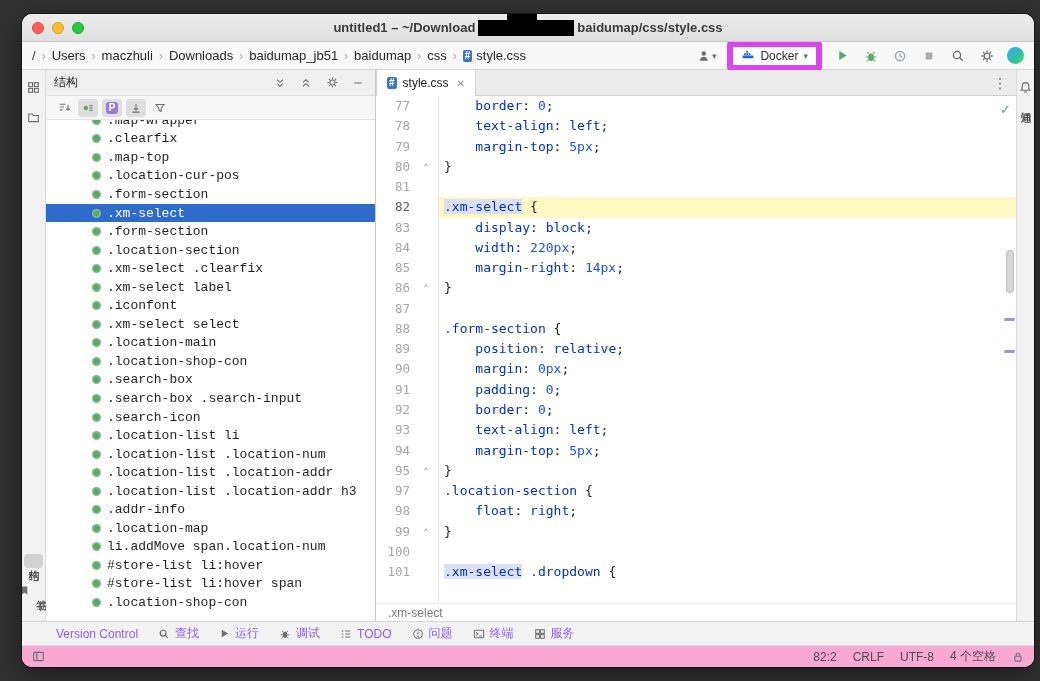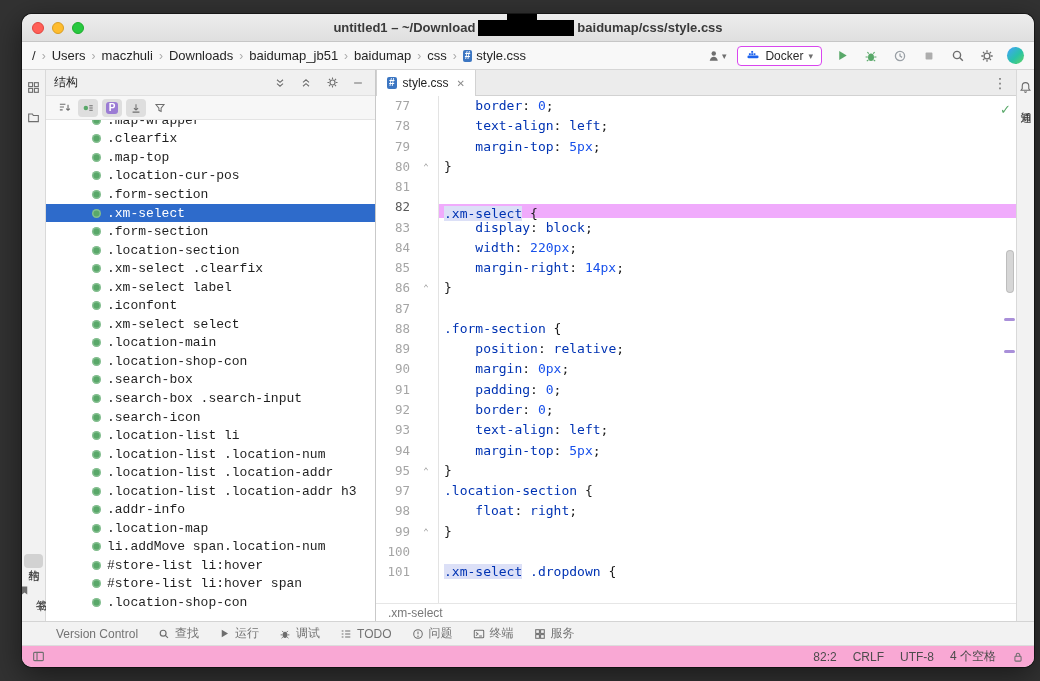--- a/index.html
+++ b/index.html
@@ -24,21 +24,21 @@
   .navbar { height:28px; flex:0 0 28px; background:#F8F8F8; border-bottom:1px solid #D6D6D6;
             display:flex; align-items:center; padding:0 10px; font-size:13px; color:#262626; }
   .crumbs { display:flex; align-items:center; white-space:nowrap; }
   .crumb { display:flex; align-items:center; gap:4px; cursor:default; }
   .crumb-sep { color:#ABABAB; margin:0 6px; font-size:12px; }
   .css-badge { display:inline-block; font-size:10px; font-weight:700; color:#fff; background:#3C76C2; border-radius:2px;
                padding:0 2px; line-height:12px; }
   .nav-right { margin-left:auto; display:flex; align-items:center; gap:11px; color:#6E6E6E; }
   .icon-btn { display:inline-flex; align-items:center; justify-content:center; width:18px; height:18px; color:#6E6E6E; }
   .icon-btn svg { display:block; }
-  .docker-btn { display:flex; align-items:center; gap:5px; background:#FFF; border:1px solid #d946ef; border-radius:4px;
+  .docker-btn { display:flex; align-items:center; gap:5px; background:#FFF; border:6px solid #d946ef; border-radius:4px;
                 padding:2px 8px; font-size:12px; color:#2B2B2B; }
   .drop-arrow { font-size:9px; color:#6E6E6E; }
   .avatar { width:17px; height:17px; border-radius:50%; background:linear-gradient(135deg,#3FA7F0 10%,#29C2A8 55%,#5BD36A 95%); }
 
   
   .main { flex:1; display:flex; min-height:0; }
 
   .leftstrip { width:24px; flex:0 0 24px; background:#F2F2F2; border-right:1px solid #D9D9D9;
                display:flex; flex-direction:column; align-items:center; padding:8px 0; }
   .leftstrip .top-icons { display:flex; flex-direction:column; gap:12px; color:#6E6E6E; }
@@ -73,21 +73,21 @@
          display:flex; align-items:center; gap:6px; padding:0 10px; font-size:12px; color:#222; }
   .tab-close { color:#8A8A8A; font-size:10px; margin-left:2px; }
   .tab-more { margin-left:auto; align-self:center; padding-right:9px; color:#6E6E6E; font-size:14px; }
 
   .editor { flex:1; position:relative; font-family:"DejaVu Sans Mono",monospace; font-size:13px; overflow:hidden; background:#FFF; }
   .gutter-sep { position:absolute; left:62px; top:0; bottom:0; width:1px; background:#E3E3E3; }
   .row { height:20.28px; line-height:20.28px; display:flex; white-space:pre; }
   .ln { width:38px; flex:0 0 38px; text-align:right; padding-right:4px; color:#A5A5A5; font-size:12.5px; }
   .fold { width:24px; flex:0 0 24px; text-align:center; color:#8F8F8F; font-size:9px; }
   .code { flex:1; padding-left:6px; }
-  .row.caret .code { background:#f0abfc;margin-top:7px; }
+  .row.caret .code { background:#fef9c3; }
   .row.caret .ln { color:#5A5A5A; }
   .tok-prop { color:#0033B3; }
   .tok-kw   { color:#0033B3; }
   .tok-sel  { color:#0033B3; }
   .tok-num  { color:#1750EB; }
   .tok-pun  { color:#1A1A1A; }
   .tok-selhl{ color:#0033B3; background:#DCE0F7; }
   .vthumb { position:absolute; right:2px; top:154px; width:8px; height:43px; border-radius:4px;
             background:rgba(120,120,120,.30); border:1px solid rgba(110,110,110,.25); }
   .stripe-mark { position:absolute; right:1px; width:11px; height:3px; border-radius:1.5px; background:#A98FD9; }
@@ -97,21 +97,21 @@
 
   .editor-breadcrumb { height:18px; flex:0 0 18px; border-top:1px solid #E6E6E6; background:#fff;
                        display:flex; align-items:center; padding-left:12px; font-size:12px; color:#787878; }
 
   .rightstrip { width:18px; flex:0 0 18px; background:#F2F2F2; border-left:1px solid #D9D9D9;
                 display:flex; flex-direction:column; align-items:center; padding-top:8px; }
   .rightstrip .vtab { margin-top:2px; padding:5px 1px; }
 
   
   .bottombar { height:24px; flex:0 0 24px; background:#F2F2F2; border-top:1px solid #D4D4D4;
-               display:flex; align-items:center; gap:20px; padding:0 10px 0 34px; font-size:12px; color:#737373; }
+               display:flex; align-items:center; gap:20px; padding:0 10px 0 34px; font-size:12px; color:#8b5cf6; }
   .bb-item { display:flex; align-items:center; gap:5px; }
   .bb-item .ic { color:#6E6E6E; display:inline-flex; }
   .statusbar { height:22px; flex:0 0 22px; background:#f9a8d4; border-top:1px solid #DCDCDC;
                display:flex; align-items:center; padding:0 10px; font-size:12px; color:#4C4C4C; }
   .statusbar .sright { margin-left:auto; display:flex; align-items:center; gap:16px; }
   .statusbar .ic { color:#6E6E6E; display:inline-flex; }
   svg { display:block; }
 </style>
 </head>
 <body>

